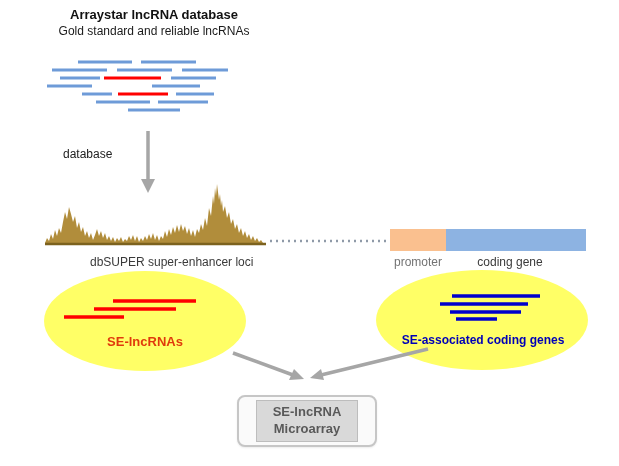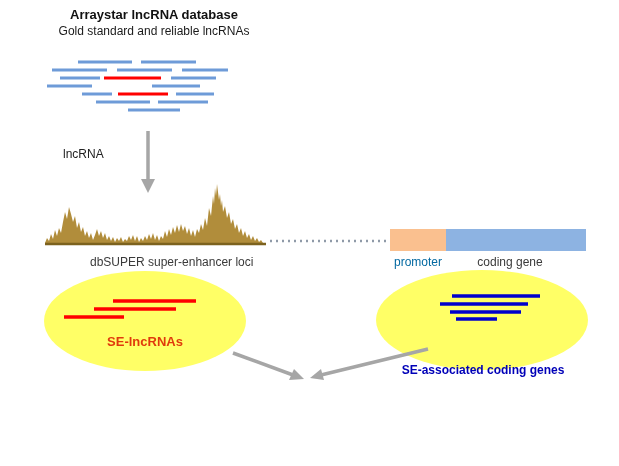--- a/index.html
+++ b/index.html
@@ -3,24 +3,24 @@
 <meta charset="utf-8">
 <style>
   html,body{margin:0;padding:0;background:#fff;font-family:"Liberation Sans",sans-serif;}
   .figure{position:relative;width:619px;height:466px;background:#ffffff;overflow:hidden;}
   .layer{position:absolute;left:0;top:0;}
   .txt{position:absolute;color:#262626;white-space:nowrap;}
   .title{left:28px;top:7px;width:252px;text-align:center;font-size:13px;font-weight:700;color:#111;}
   .subtitle{left:28px;top:24px;width:252px;text-align:center;font-size:12px;color:#1a1a1a;}
   .mapping{left:63px;top:147px;font-size:12px;color:#222;}
   .dbsuper{left:42px;top:255px;font-size:12px;color:#3a3a3a;margin-left:48px;}
-  .promoter{left:384px;top:255px;width:68px;text-align:center;font-size:12px;color:#0369a1;}
+  .promoter{left:384px;top:255px;width:68px;text-align:center;font-size:12px;color:#737373;}
   .codinggene{left:452px;top:255px;width:116px;text-align:center;font-size:12px;color:#3a3a3a;}
   .selnc{left:95px;top:334px;width:100px;text-align:center;font-size:13px;font-weight:700;color:#e03a0c;}
-  .secoding{left:376px;top:333px;width:214px;text-align:center;font-size:12px;font-weight:700;color:#0000b8;margin-top:30px;}
+  .secoding{left:376px;top:333px;width:214px;text-align:center;font-size:12px;font-weight:700;color:#0000b8;}
   .mbox{position:absolute;left:237px;top:395px;width:140px;height:52px;border:2px solid #c6c6c6;
         border-radius:8px;background:#fafafa;display:flex;align-items:center;justify-content:center;
         box-sizing:border-box;box-shadow:0 1px 2px rgba(0,0,0,0.08);}
   .mbox-inner{background:#d9d9d9;border:1px solid #bdbdbd;padding:3px 16px;text-align:center;
         font-weight:700;color:#595959;font-size:13px;line-height:1.3;}
 </style>
 </head>
 <body>
 
 <div class="figure">
@@ -98,21 +98,27 @@
       <line x1="428" y1="349" x2="321" y2="375"></line>
     </g>
     <g stroke="none" fill="#a6a6a6">
       <polygon points="304,379 289,380 294,369"></polygon>
       <polygon points="310,378 321,369 324,380"></polygon>
     </g>
   </svg>
 
   <div class="txt title">Arraystar lncRNA database</div>
   <div class="txt subtitle">Gold standard and reliable lncRNAs</div>
-  <div class="txt mapping">lncRNA</div>
+  <div class="txt mapping">database</div>
   <div class="txt dbsuper">dbSUPER super-enhancer loci</div>
   <div class="txt promoter">promoter</div>
   <div class="txt selnc">SE-lncRNAs</div>
   <div class="txt codinggene">coding gene</div>
   <div class="txt secoding">SE-associated coding genes</div>
 
+  <div class="mbox">
+    <div class="mbox-inner">
+      <div>SE-lncRNA</div>
+      <div>Microarray</div>
+    </div>
+  </div>
 
 </div>
 
 </body></html>

